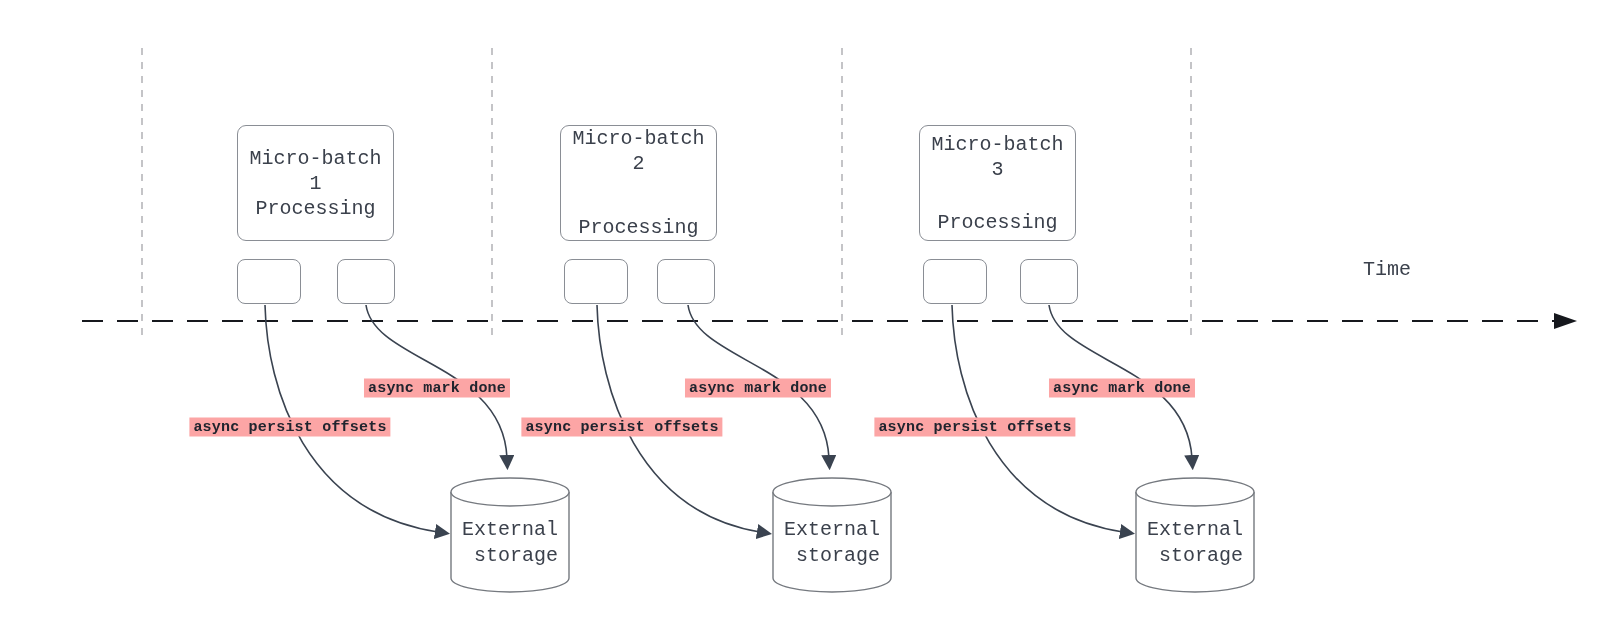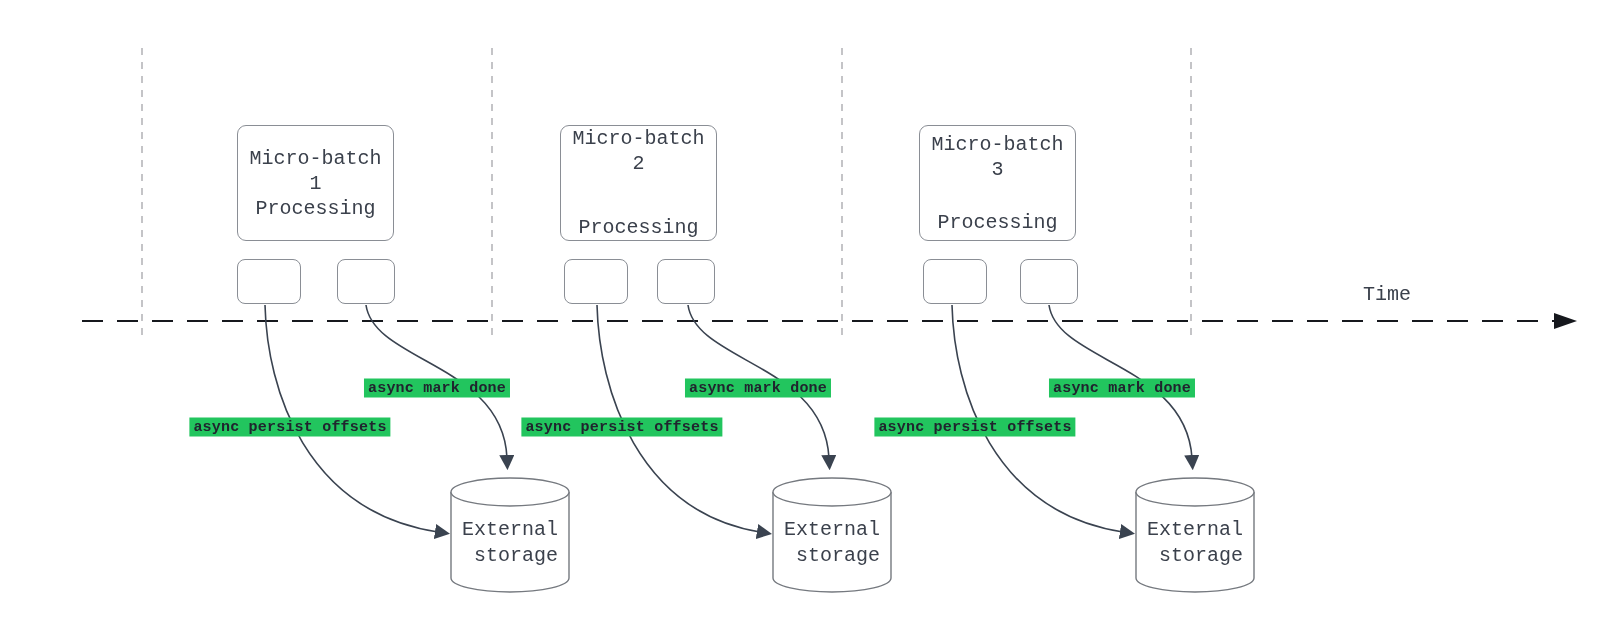--- a/index.html
+++ b/index.html
@@ -21,29 +21,29 @@
     font-size:20px;line-height:25px;color:var(--text_dark,#3b414c);text-align:center;
     z-index:2;
   }
   .mini{
     position:absolute;box-sizing:border-box;background:#fff;
     border:1.4px solid var(--box_border,#8a8e95);border-radius:8px;z-index:2;
   }
   .flow-label{
     position:absolute;transform:translate(-50%,-50%);white-space:nowrap;
     font-size:15px;font-weight:bold;letter-spacing:0.2px;color:var(--label_dark,#20242e);
-    background:#22c55e;padding:1px 4px;z-index:1;
+    background:#fca5a5;padding:1px 4px;z-index:1;
   }
   .cyl-label{
     position:absolute;transform:translate(-50%,-50%);text-align:right;
     font-size:20px;line-height:26px;color:var(--text_dark,#3b414c);z-index:2;
   }
   .time-label{
     position:absolute;transform:translate(-50%,-50%);font-size:20px;
-    color:var(--text_dark,#3b414c);z-index:2;white-space:nowrap;margin-top:25px;
+    color:var(--text_dark,#3b414c);z-index:2;white-space:nowrap;
   }
   .line{display:block;}
 </style>
 </head>
 <body>
 
 <div class="stage">
 
   <svg class="layer" width="1600" height="642" viewBox="0 0 1600 642">
     <defs>

